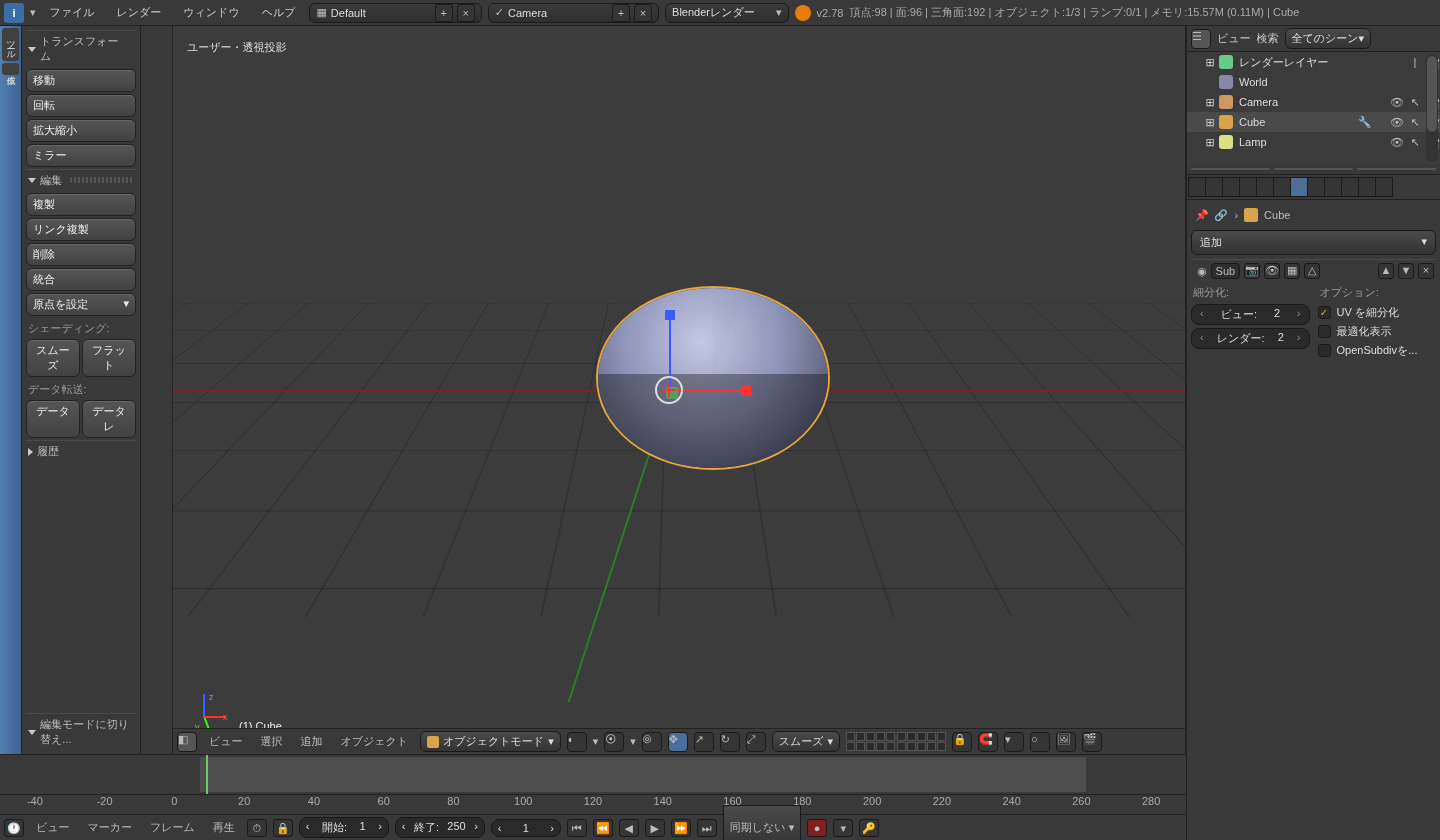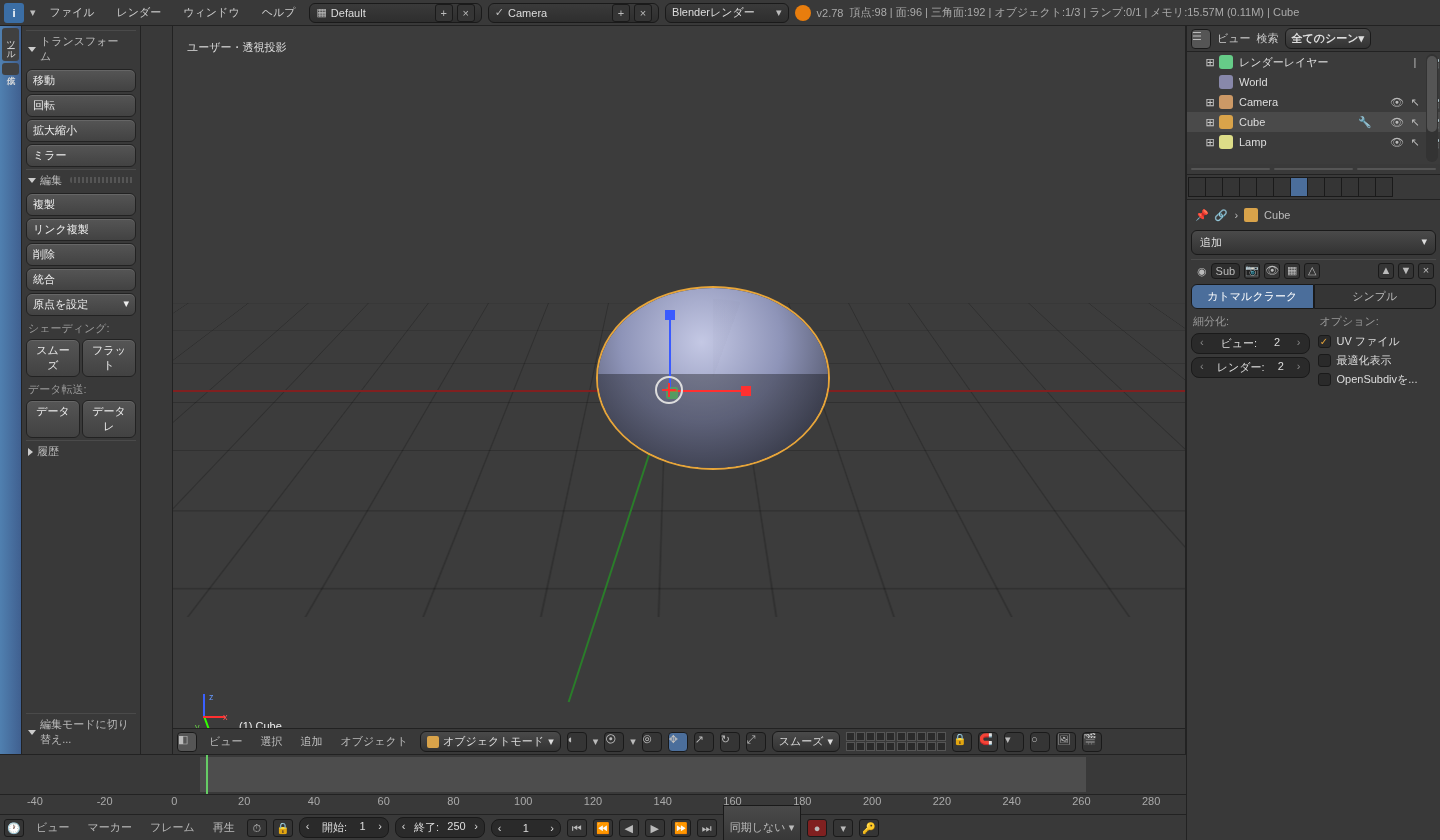--- a/index.html
+++ b/index.html
@@ -66,21 +66,21 @@
 .vp-header .icon-btn { width:20px;height:20px;background:#353535;border:1px solid #1a1a1a;border-radius:4px; }
 .vp-header .dd { background:linear-gradient(#4a4a4a,#333);border:1px solid #1a1a1a;border-radius:6px;padding:2px 6px;display:flex;align-items:center;gap:4px;color:#ddd; }
 .vp-header .dd .cube-ico{width:12px;height:12px;background:#d9a34a;border-radius:2px;}
 .layer-grid{display:flex;gap:2px;}
 .layer-grid .lg{display:grid;grid-template:repeat(2,9px)/repeat(5,9px);gap:1px;}
 .layer-grid .lg span{background:#2a2a2a;border:1px solid #555;}
 
 
 .right-col { position:absolute; right:0; top:26px; bottom:0; width:254px; background:#393939; border-left:1px solid #222; display:flex; flex-direction:column; }
 .outliner-head { height:26px; display:flex; align-items:center; gap:6px; padding:0 4px; border-bottom:1px solid #222; }
-.outliner-head .dd{background:linear-gradient(#4a4a4a,#333);border:1px solid #1a1a1a;border-radius:6px;padding:2px 6px;color:#ddd;font-weight:bold;}
+.outliner-head .dd{background:linear-gradient(#4a4a4a,#333);border:1px solid #1a1a1a;border-radius:6px;padding:2px 6px;color:#ddd;}
 .outliner { height:112px; overflow:auto; background:#3b3b3b; position:relative; }
 .outliner .row{display:flex;align-items:center;height:20px;padding-left:18px;gap:4px;}
 .outliner .row .exp{width:10px;text-align:center;color:#ccc;}
 .outliner .row .nm{flex:1;color:#ddd;padding-left:2px;}
 .outliner .row .ico{width:14px;height:14px;border-radius:3px;background:#777;}
 .outliner .row.active{background:#4a4a4a;}
 .outliner .row .eye,.outliner .row .cur,.outliner .row .cam{width:14px;text-align:center;color:#bbb;}
 .outliner .sb{position:absolute;right:2px;top:2px;bottom:2px;width:12px;background:#333;border-radius:6px;}
 .outliner .sb .th{position:absolute;left:1px;right:1px;top:2px;height:70%;background:#555;border-radius:5px;}
 
@@ -386,45 +386,41 @@
       <span class="x">📷</span>
       <span class="x">👁</span>
       <span class="x">▦</span>
       <span class="x">△</span>
       <span class="sp"></span>
       <span class="x">▲</span>
       <span class="x">▼</span>
       <span class="x">×</span>
     </div>
 
-    <div class="toggle-pair">
-      <div class="b first active">カトマルクラーク</div>
-      <div class="b last">シンプル</div>
-    </div>
     <div class="two-col">
       <div class="col">
         <div class="subhead">細分化:</div>
         <div class="num-field">
             <span class="arr">‹</span>
             <span>ビュー:</span>
             <span>2</span>
             <span class="arr">›</span>
           </div>
         <div class="num-field">
             <span class="arr">‹</span>
             <span>レンダー:</span>
             <span>2</span>
             <span class="arr">›</span>
           </div>
       </div>
       <div class="col">
         <div class="subhead">オプション:</div>
         <div class="chk">
             <span class="sq on"></span>
-            <span>UV ファイル</span>
+            <span>UV を細分化</span>
           </div>
         <div class="chk">
             <span class="sq"></span>
             <span>最適化表示</span>
           </div>
         <div class="chk">
             <span class="sq"></span>
             <span>OpenSubdivを...</span>
           </div>
       </div>

